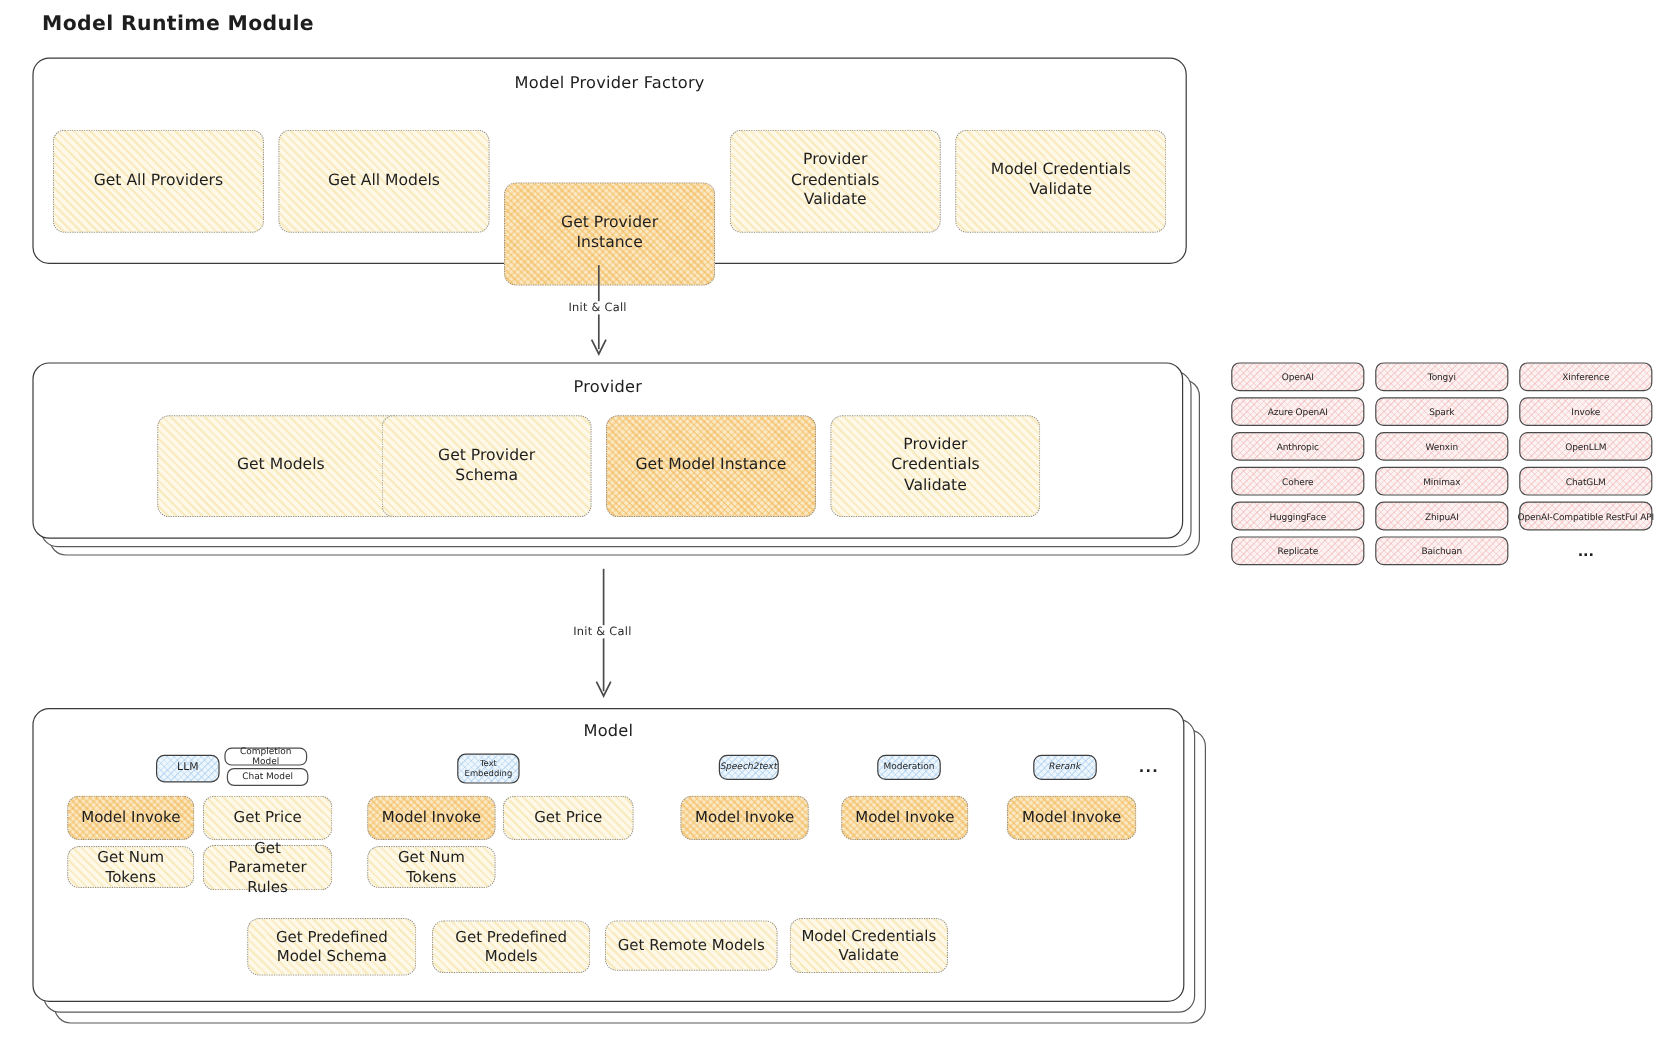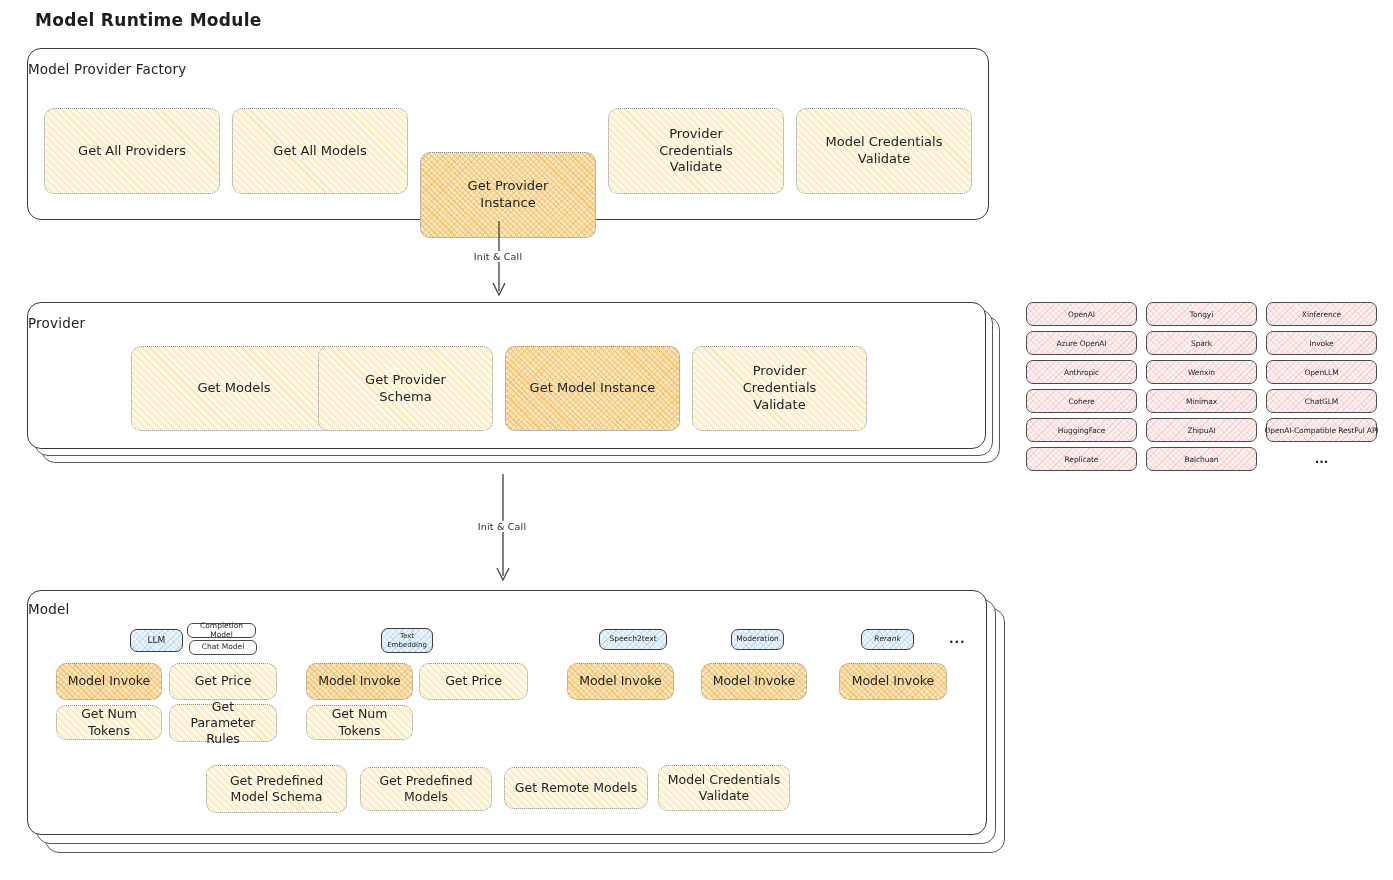--- a/index.html
+++ b/index.html
@@ -11,21 +11,21 @@
     position:absolute;left:35px;top:10px;font-size:17px;font-weight:bold;letter-spacing:.3px;
   }
   
   .cbox{
     position:absolute;background:#ffffff;border:1.6px solid #3a3a3a;border-radius:14px;
   }
   .cbox-stack{
     position:absolute;background:#ffffff;border:1.3px solid #5a5a5a;border-radius:14px;
   }
   .cbox-title{
-    position:absolute;left:0;right:0;top:12px;text-align:left;font-size:13.5px;letter-spacing:.2px;
+    position:absolute;left:0;right:0;top:12px;text-align:center;font-size:13.5px;letter-spacing:.2px;
   }
   
   .op{
     position:absolute;display:flex;align-items:center;justify-content:center;text-align:center;
     border:1.6px dotted #8f8f8f;border-radius:10px;font-size:13px;line-height:1.3;padding:0 22px;box-sizing:border-box;
     background:
       repeating-linear-gradient(45deg, rgba(242,210,120,.40) 0 1.5px, rgba(0,0,0,0) 1.5px 5px),
       #fdf8e7;
   }
   .op.hl{
@@ -131,21 +131,21 @@
 
   <div class="cbox-stack" style="left:45px;top:608px;width:958px;height:243px;"></div>
   <div class="cbox-stack" style="left:36px;top:599px;width:958px;height:243px;"></div>
   <div class="cbox" style="left:27px;top:590px;width:958px;height:243px;">
     <div class="cbox-title" style="top:10px;">Model</div>
 
     <div class="tab" style="left:102px;top:38px;width:53px;height:23px;font-size:9px;">LLM</div>
     <div class="tab plain" style="left:159px;top:32px;width:69px;height:15px;">Completion Model</div>
     <div class="tab plain" style="left:161px;top:49px;width:68px;height:15px;">Chat Model</div>
     <div class="tab" style="left:353px;top:37px;width:52px;height:25px;font-size:7px;padding:0 6px;">Text Embedding</div>
-    <div class="tab" style="left:571px;top:38px;width:68px;height:21px;">Speech2text</div>
+    <div class="tab" style="left:571px;top:38px;width:50px;height:21px;font-style:italic;">Speech2text</div>
     <div class="tab" style="left:703px;top:38px;width:53px;height:21px;">Moderation</div>
     <div class="tab" style="left:833px;top:38px;width:53px;height:21px;font-style:italic;">Rerank</div>
     <div class="more-dots" style="left:921px;top:41px;">...</div>
 
     <div class="op hl small" style="left:28px;top:72px;width:106px;height:37px;">Model Invoke</div>
     <div class="op small" style="left:141px;top:72px;width:108px;height:37px;">Get Price</div>
     <div class="op small" style="left:28px;top:114px;width:106px;height:35px;">Get Num Tokens</div>
     <div class="op small" style="left:141px;top:113px;width:108px;height:38px;">Get Parameter Rules</div>
 
     <div class="op hl small" style="left:278px;top:72px;width:107px;height:37px;">Model Invoke</div>

